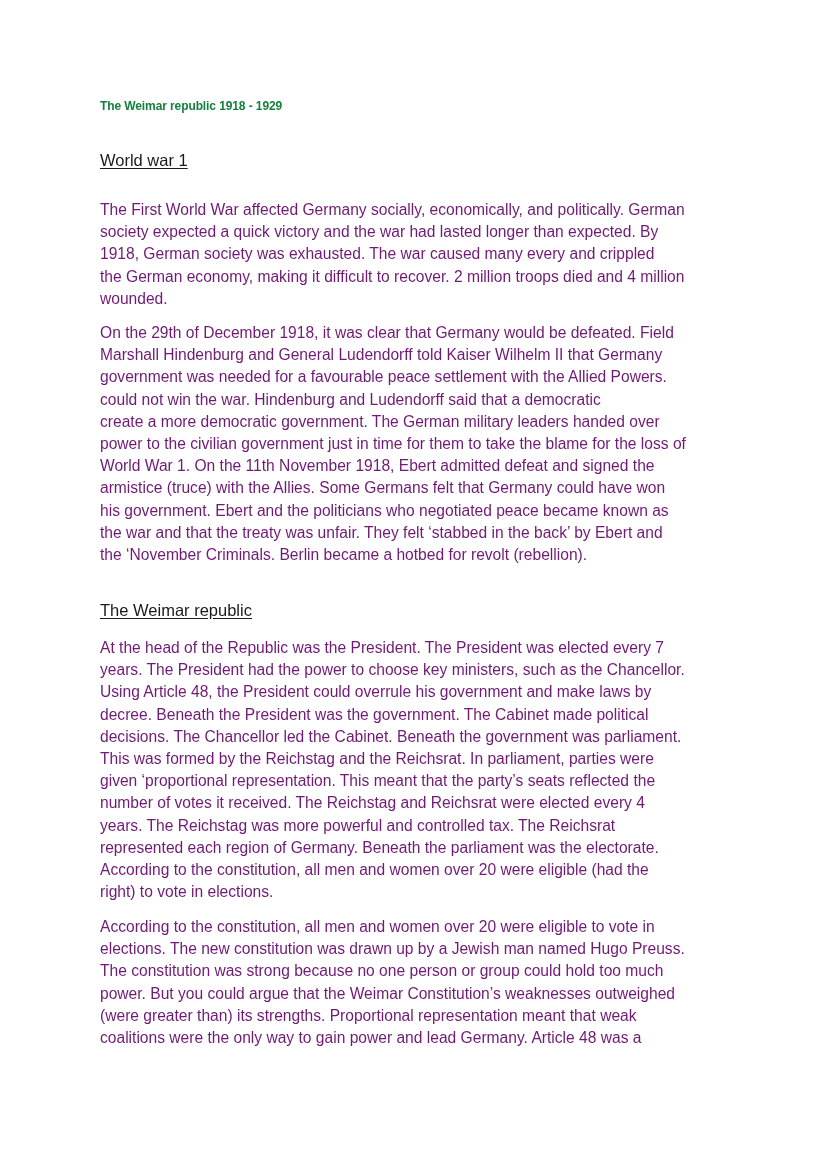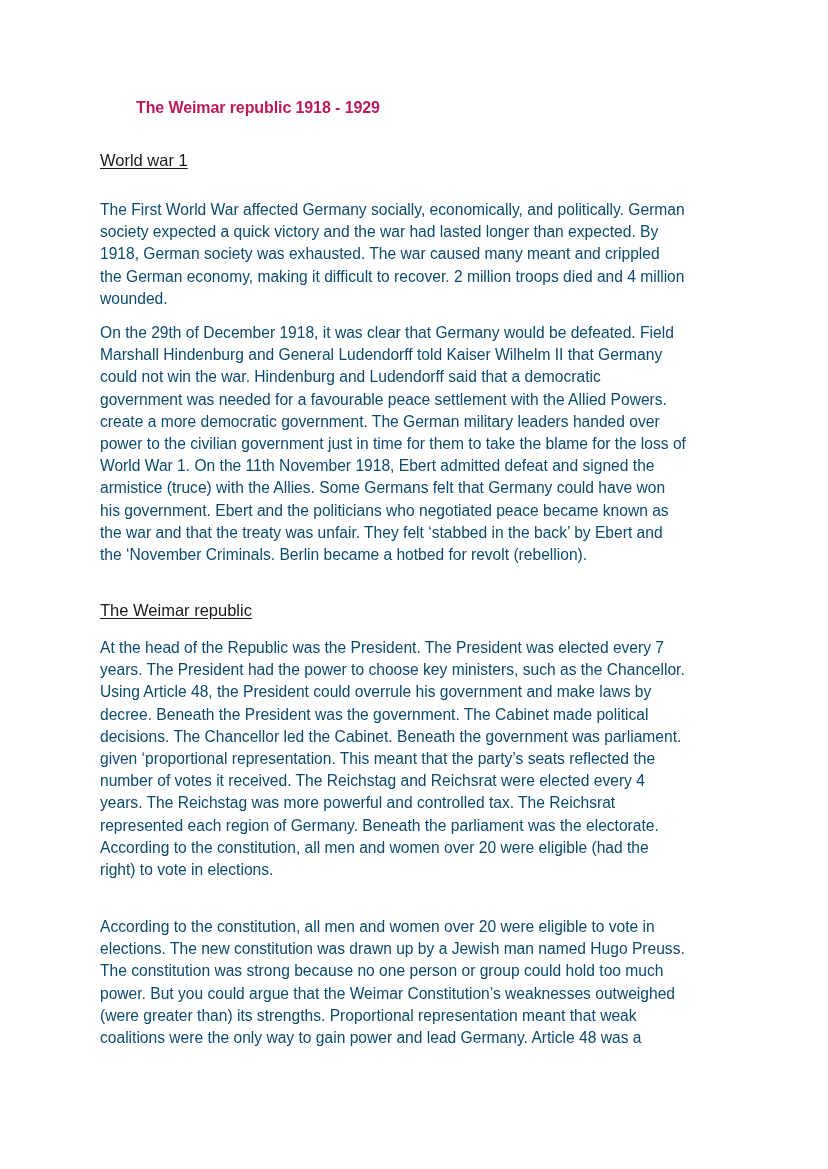--- a/index.html
+++ b/index.html
@@ -18,87 +18,87 @@
     .page {
       position: absolute;
       left: 100px;
       top: 0;
       width: 640px;
     }
     .title {
       position: absolute;
       top: 99px;
       left: 0;
-      font-size: 16px;
+      font-size: 12px;
       font-weight: bold;
       white-space: nowrap;
-      color: #be185d;
+      color: #15803d;
       letter-spacing: -0.1px;
-      margin-left: 36px;
     }
     .heading {
       position: absolute;
       left: 0;
       font-size: 16.5px;
       text-decoration: underline;
       text-underline-offset: 2px;
       white-space: nowrap;
       color: #1a1a1a;
     }
     .para {
       position: absolute;
       left: 0;
       font-size: 15.6px;
       line-height: 22.2px;
-      color: #0c4a6e;
+      color: #701a75;
     }
     .line {
       display: block;
       white-space: nowrap;
     }
   </style>
 </head>
 <body>
 
 <div class="page">
 
   <div class="title">The Weimar republic 1918 - 1929</div>
 
   <div class="heading" style="top:151px;text-align:center;">World war 1</div>
 
   <div class="para" style="top:199px;">
     <span class="line">The First World War affected Germany socially, economically, and politically. German</span>
     <span class="line">society expected a quick victory and the war had lasted longer than expected. By</span>
-    <span class="line">1918, German society was exhausted. The war caused many meant and crippled</span>
+    <span class="line">1918, German society was exhausted. The war caused many every and crippled</span>
     <span class="line">the German economy, making it difficult to recover. 2 million troops died and 4 million</span>
     <span class="line">wounded.</span>
   </div>
 
   <div class="para" style="top:322px;">
     <span class="line">On the 29th of December 1918, it was clear that Germany would be defeated. Field</span>
     <span class="line">Marshall Hindenburg and General Ludendorff told Kaiser Wilhelm II that Germany</span>
+    <span class="line">government was needed for a favourable peace settlement with the Allied Powers.</span>
     <span class="line">could not win the war. Hindenburg and Ludendorff said that a democratic</span>
-    <span class="line">government was needed for a favourable peace settlement with the Allied Powers.</span>
     <span class="line">create a more democratic government. The German military leaders handed over</span>
     <span class="line">power to the civilian government just in time for them to take the blame for the loss of</span>
     <span class="line">World War 1. On the 11th November 1918, Ebert admitted defeat and signed the</span>
     <span class="line">armistice (truce) with the Allies. Some Germans felt that Germany could have won</span>
     <span class="line">his government. Ebert and the politicians who negotiated peace became known as</span>
     <span class="line">the war and that the treaty was unfair. They felt ‘stabbed in the back’ by Ebert and</span>
     <span class="line">the ‘November Criminals. Berlin became a hotbed for revolt (rebellion).</span>
   </div>
 
   <div class="heading" style="top:601px;">The Weimar republic</div>
 
   <div class="para" style="top:637px;">
     <span class="line">At the head of the Republic was the President. The President was elected every 7</span>
     <span class="line">years. The President had the power to choose key ministers, such as the Chancellor.</span>
     <span class="line">Using Article 48, the President could overrule his government and make laws by</span>
     <span class="line">decree. Beneath the President was the government. The Cabinet made political</span>
     <span class="line">decisions. The Chancellor led the Cabinet. Beneath the government was parliament.</span>
+    <span class="line">This was formed by the Reichstag and the Reichsrat. In parliament, parties were</span>
     <span class="line">given ‘proportional representation. This meant that the party’s seats reflected the</span>
     <span class="line">number of votes it received. The Reichstag and Reichsrat were elected every 4</span>
     <span class="line">years. The Reichstag was more powerful and controlled tax. The Reichsrat</span>
     <span class="line">represented each region of Germany. Beneath the parliament was the electorate.</span>
     <span class="line">According to the constitution, all men and women over 20 were eligible (had the</span>
     <span class="line">right) to vote in elections.</span>
   </div>
 
   <div class="para" style="top:916px;">
     <span class="line">According to the constitution, all men and women over 20 were eligible to vote in</span>

